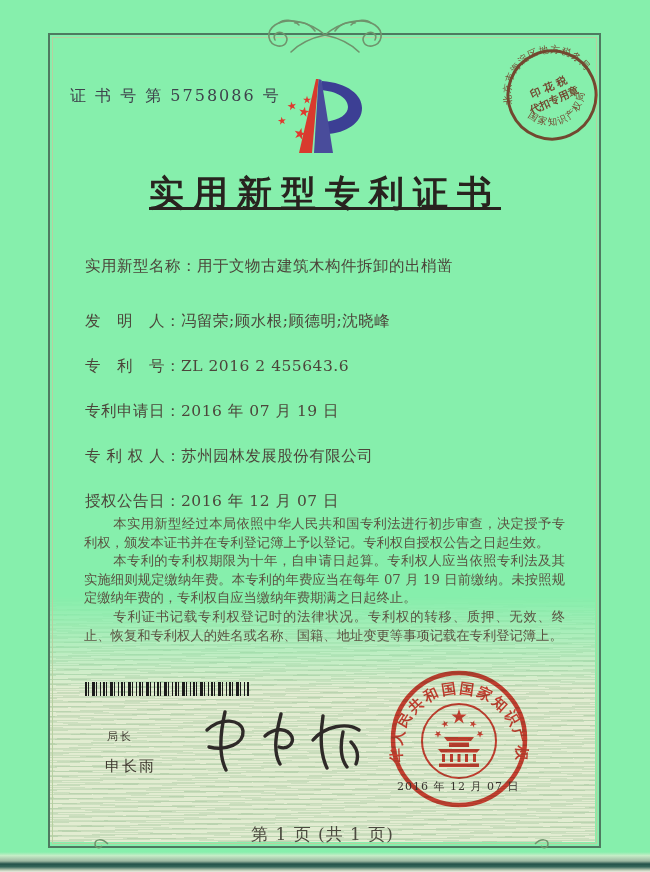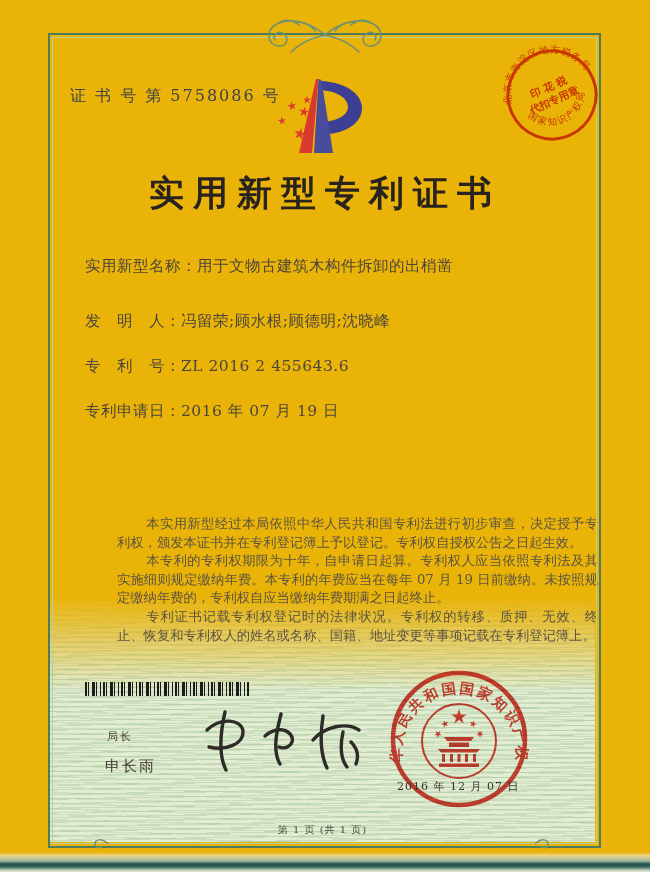--- a/index.html
+++ b/index.html
@@ -1,18 +1,18 @@
 <!DOCTYPE html>
 <html><head>
 <meta charset="utf-8">
 <style>
   html,body{margin:0;padding:0;background:#e8e6da;}
   .page{
     position:relative;width:650px;height:872px;overflow:hidden;
-    background:#eab308;
+    background:#86efac;
     font-family:"DejaVu Serif","Liberation Serif",serif;
     color:#4a4438;
   }
   
   .frame{
     position:absolute;left:48px;top:33px;width:549px;height:811px;
     border:2px solid #4e7a60;z-index:3;pointer-events:none;
   }
   .frame-inner{
     position:absolute;left:2px;top:2px;right:2px;bottom:2px;
@@ -38,28 +38,29 @@
   
   .cert-no{
     position:absolute;left:70px;top:86px;z-index:2;
     font-size:16px;letter-spacing:2px;color:#3e434c;
   }
   .logo{position:absolute;left:273px;top:76px;z-index:2;}
   .title{
     position:absolute;left:0;top:170px;width:650px;z-index:2;
     text-align:center;font-size:35px;font-weight:700;letter-spacing:9px;
     color:#28231f;
+    text-decoration:underline;
   }
   
   .row{position:absolute;left:85px;z-index:2;font-size:15.5px;color:#4c463b;letter-spacing:.5px;}
   .r0{top:256px}.r1{top:311px}.r2{top:356px}.r3{top:401px}.r4{top:446px}.r5{top:491px}
   
   .body-text{
     position:absolute;left:84px;top:515px;width:481px;z-index:2;
-    font-size:13.3px;line-height:18.6px;text-align:justify;color:#5b5342;margin-left:33px;
+    font-size:13.3px;line-height:18.6px;text-align:justify;color:#5b5342;
   }
   .body-text p{margin:0;text-indent:2.2em;}
   
   .barcode{
     position:absolute;left:85px;top:682px;width:164px;height:14px;z-index:2;
     background:repeating-linear-gradient(90deg,
       #1c1c1c 0 2px,rgba(0,0,0,0) 2px 3px,
       #1c1c1c 3px 4px,rgba(0,0,0,0) 4px 7px,
       #1c1c1c 7px 10px,rgba(0,0,0,0) 10px 11px,
       #1c1c1c 11px 12px,rgba(0,0,0,0) 12px 15px,
@@ -69,21 +70,21 @@
   .signer-title{position:absolute;left:107px;top:729px;z-index:2;font-size:11px;color:#3e382f;letter-spacing:2px;}
   .signer-name{position:absolute;left:105px;top:757px;z-index:2;font-size:15px;color:#3e382f;letter-spacing:2px;}
   .signature{position:absolute;left:195px;top:700px;z-index:2;}
   
   .official-seal{position:absolute;left:379px;top:659px;z-index:3;mix-blend-mode:multiply;opacity:.93;}
   .seal-date{position:absolute;left:397px;top:779px;z-index:4;font-size:11px;color:#38342e;letter-spacing:1px;}
   .tax-stamp{position:absolute;left:497px;top:40px;z-index:3;transform:rotate(-24deg);mix-blend-mode:multiply;opacity:.88;}
   
   .footer{
     position:absolute;left:48px;top:823px;width:549px;z-index:2;
-    text-align:center;font-size:10px;color:#4b4a3f;letter-spacing:1px;
+    text-align:center;font-size:17px;color:#4b4a3f;letter-spacing:1px;
   }
 </style>
 </head>
 <body>
 
 <div class="page">
 
   <div class="guilloche"></div>
 
   <div class="frame">
@@ -129,20 +130,22 @@
       <use href="#star" transform="translate(27,58) scale(6.2) rotate(14)"></use>
     </g>
   </svg>
 
   <div class="title">实用新型专利证书</div>
 
   <div class="row r1">发　明　人：冯留荣;顾水根;顾德明;沈晓峰</div>
   <div class="row r0">实用新型名称：用于文物古建筑木构件拆卸的出梢凿</div>
   <div class="row r2">专　利　号：ZL 2016 2 455643.6</div>
   <div class="row r3">专利申请日：2016 年 07 月 19 日</div>
+  <div class="row r4">专 利 权 人：苏州园林发展股份有限公司</div>
+  <div class="row r5">授权公告日：2016 年 12 月 07 日</div>
 
   <div class="body-text">
     <p>本实用新型经过本局依照中华人民共和国专利法进行初步审查，决定授予专利权，颁发本证书并在专利登记簿上予以登记。专利权自授权公告之日起生效。</p>
     <p>本专利的专利权期限为十年，自申请日起算。专利权人应当依照专利法及其实施细则规定缴纳年费。本专利的年费应当在每年 07 月 19 日前缴纳。未按照规定缴纳年费的，专利权自应当缴纳年费期满之日起终止。</p>
     <p>专利证书记载专利权登记时的法律状况。专利权的转移、质押、无效、终止、恢复和专利权人的姓名或名称、国籍、地址变更等事项记载在专利登记簿上。</p>
   </div>
 
   <div class="barcode"></div>
 
   <div class="signer-title">局长</div>

